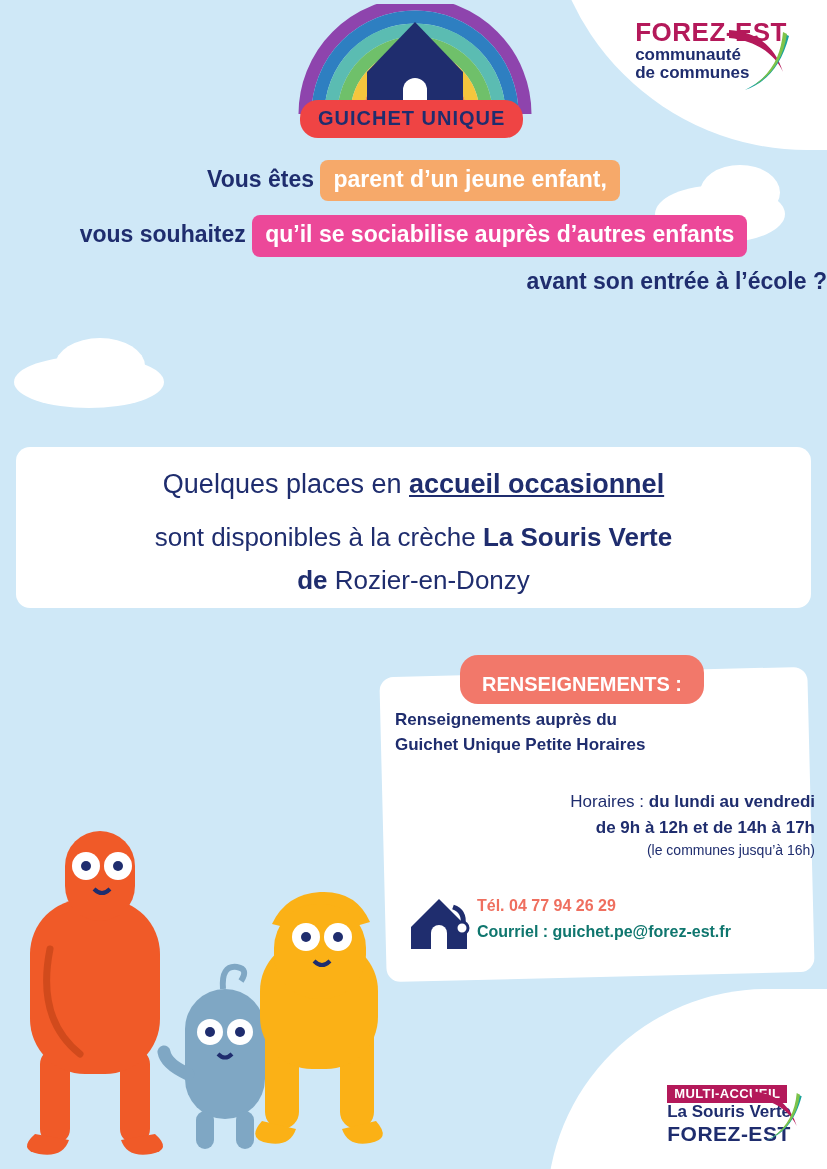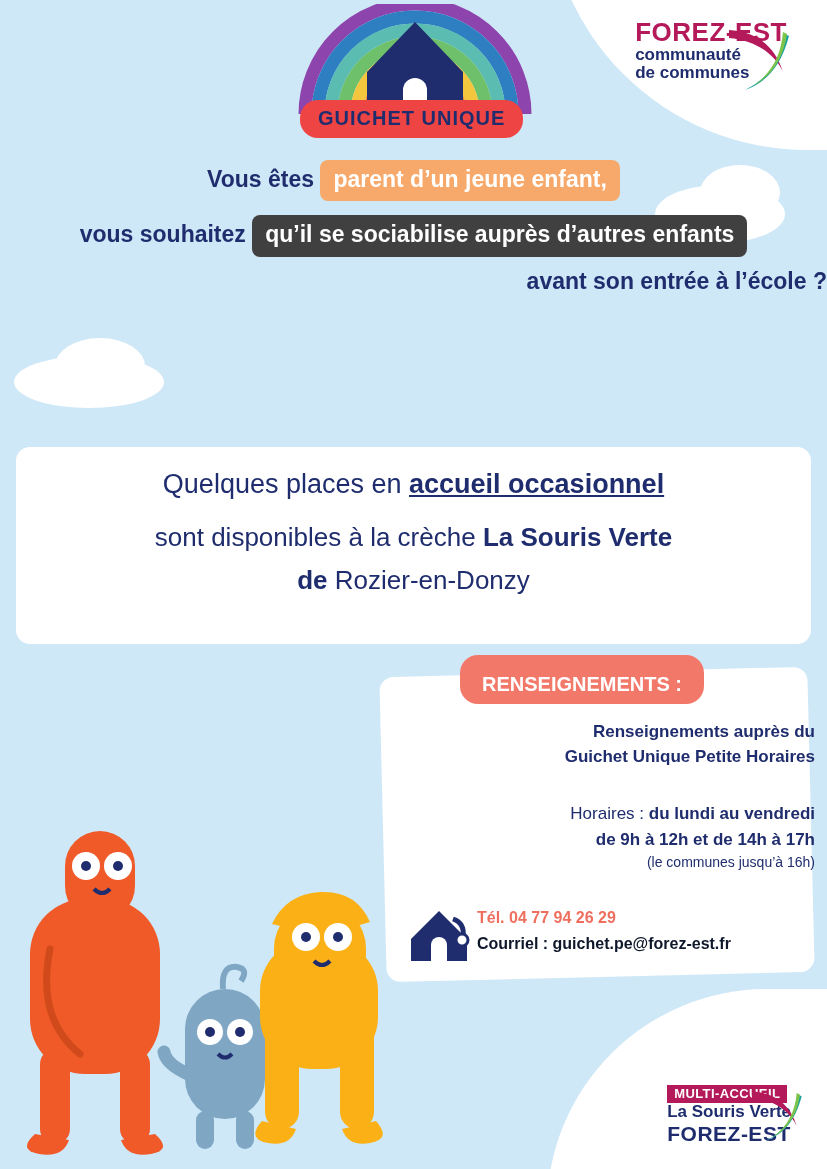--- a/index.html
+++ b/index.html
@@ -62,27 +62,27 @@
     font-size: 23px; font-weight: bold;
   }
   .qline { margin-bottom: 14px; line-height: 1.45; }
   .hl {
     display: inline-block;
     border-radius: 8px;
     padding: 3px 13px 5px;
     color: #ffffff;
   }
   .hl-orange { background: #f6a96a; }
-  .hl-teal   { background: #404040; }
+  .hl-teal   { background: #ec4899; }
   .hl-red    { background: #ef6f5f; }
 
   
   .card-main {
     position: absolute; left: 16px; top: 447px;
-    width: 795px; height: 197px;
+    width: 795px; height: 161px;
     background: #ffffff; border-radius: 14px;
     color: #1f2d6e;
     text-align: center;
     padding-top: 22px;
   }
   .card-main .l1 { font-size: 27px; margin-bottom: 22px; }
   .card-main .l2 { font-size: 26px; margin-bottom: 12px; }
   .card-main .l3 { font-size: 26px; }
   .card-main b { font-weight: bold; }
   .u { text-decoration: underline; font-weight: bold; }
@@ -99,34 +99,34 @@
     color: #1f2d6e;
   }
   .badge {
     display: inline-block;
     background: #f2786a; color: #fff;
     border-radius: 18px; padding: 18px 22px 8px;
     font-size: 20px; font-weight: bold;
     margin-left: 65px;
   }
   .info-p {
-    margin-top: 16px; font-size: 17px; font-weight: bold;
-    text-align: right; line-height: 1.45;
+    margin-top: 4px; font-size: 17px; font-weight: bold;
+    text-align: left; line-height: 1.45;
   }
   .info-h {
     margin-top: 32px; font-size: 17px; text-align: right; line-height: 1.5;
   }
   .info-h b { font-weight: bold; }
   .info-h .small { font-size: 14px; }
   .contact {
     margin-top: 32px; position: relative; padding-left: 82px;
     font-size: 16px; line-height: 1.6;
   }
   .tel { color: #ef6f5f; font-weight: bold; }
-  .mail { color: #0f172a; font-weight: bold; }
+  .mail { color: #0f766e; font-weight: bold; }
   .house-icon { position: absolute; left: 14px; top: 2px; }
 
   
   .ma-logo {
     position: absolute; right: 36px; bottom: 24px;
     text-align: left; line-height: 1.1;
   }
   .ma-top {
     background: #b4195a; color: #fff; font-weight: bold; font-size: 13px;
     display: inline-block; padding: 2px 7px; letter-spacing: .4px;

